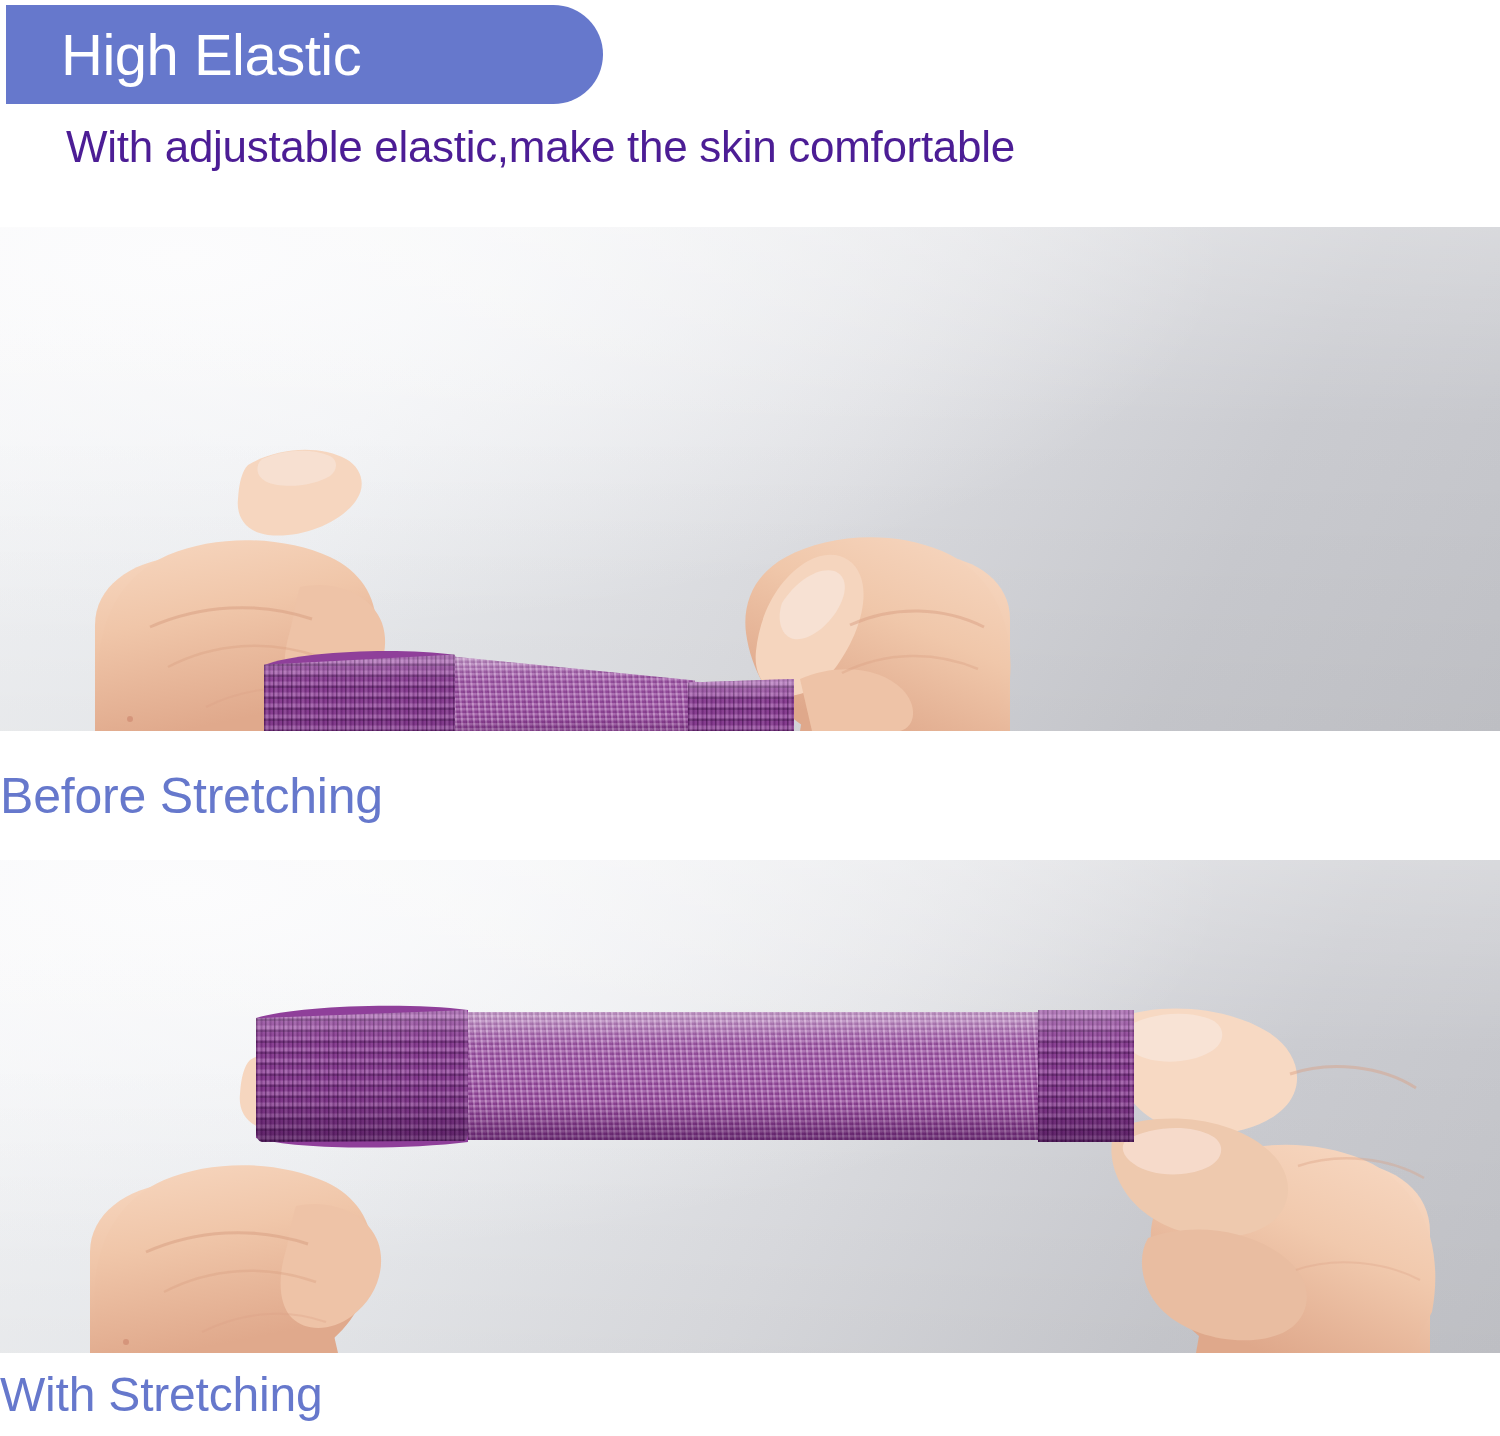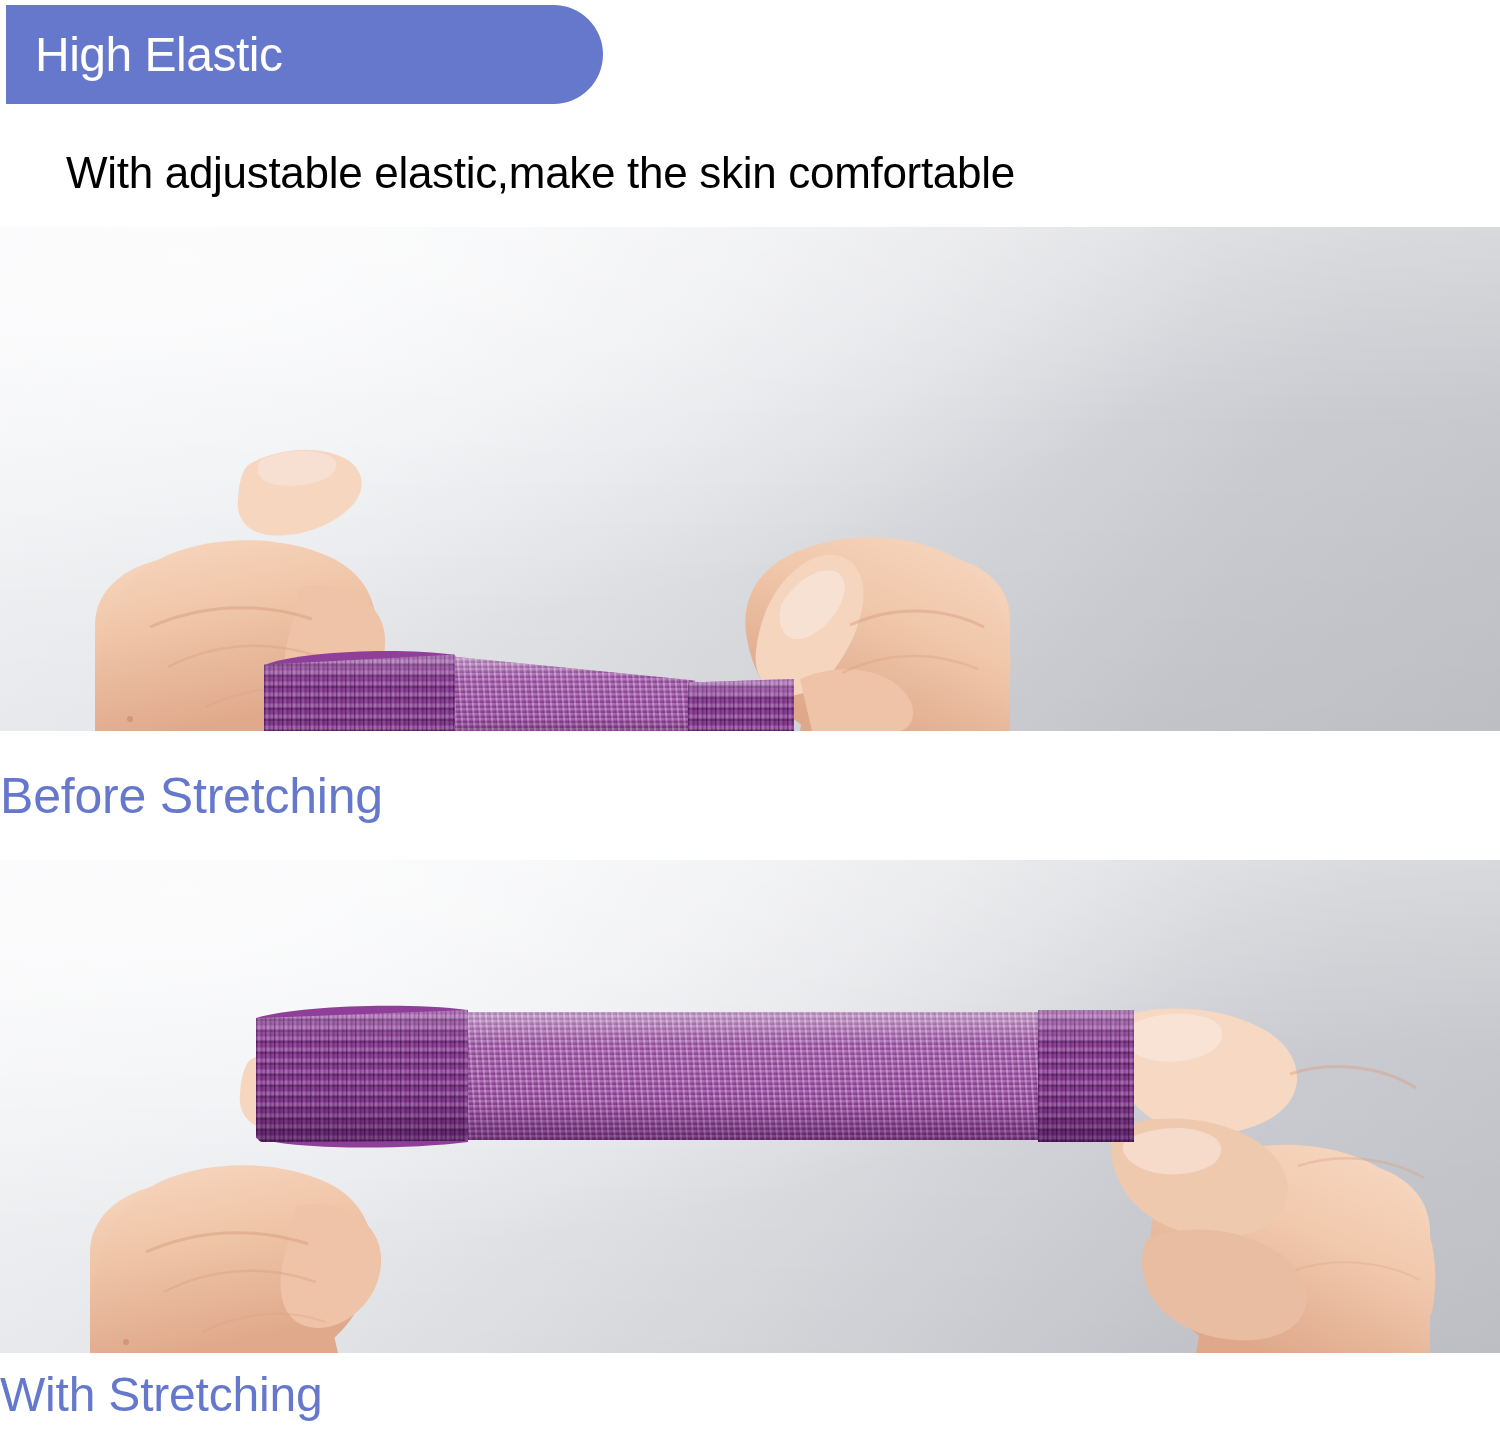--- a/index.html
+++ b/index.html
@@ -34,37 +34,36 @@
     top: 5px;
     width: 597px;
     height: 99px;
     background: #6678cc;
     border-radius: 0 50px 50px 0;
     display: flex;
     align-items: center;
   }
   .badge-label {
     color: #ffffff;
-    font-size: 48px;
+    font-size: 58px;
     font-weight: 400;
     letter-spacing: -0.5px;
-    padding-left: 29px;
+    padding-left: 55px;
     line-height: 1;
     white-space: nowrap;
   }
   .subtitle {
     position: absolute;
     left: 66px;
     top: 123px;
     font-size: 44px;
-    color: #000000;
+    color: #4c1d95;
     white-space: nowrap;
     letter-spacing: -0.3px;
     line-height: 1.1;
-    margin-top: 26px;
   }
 
   
   .photo {
     position: absolute;
     left: 0;
     width: 1500px;
     overflow: hidden;
   }
   .photo-1 { top: 227px; height: 504px; }

